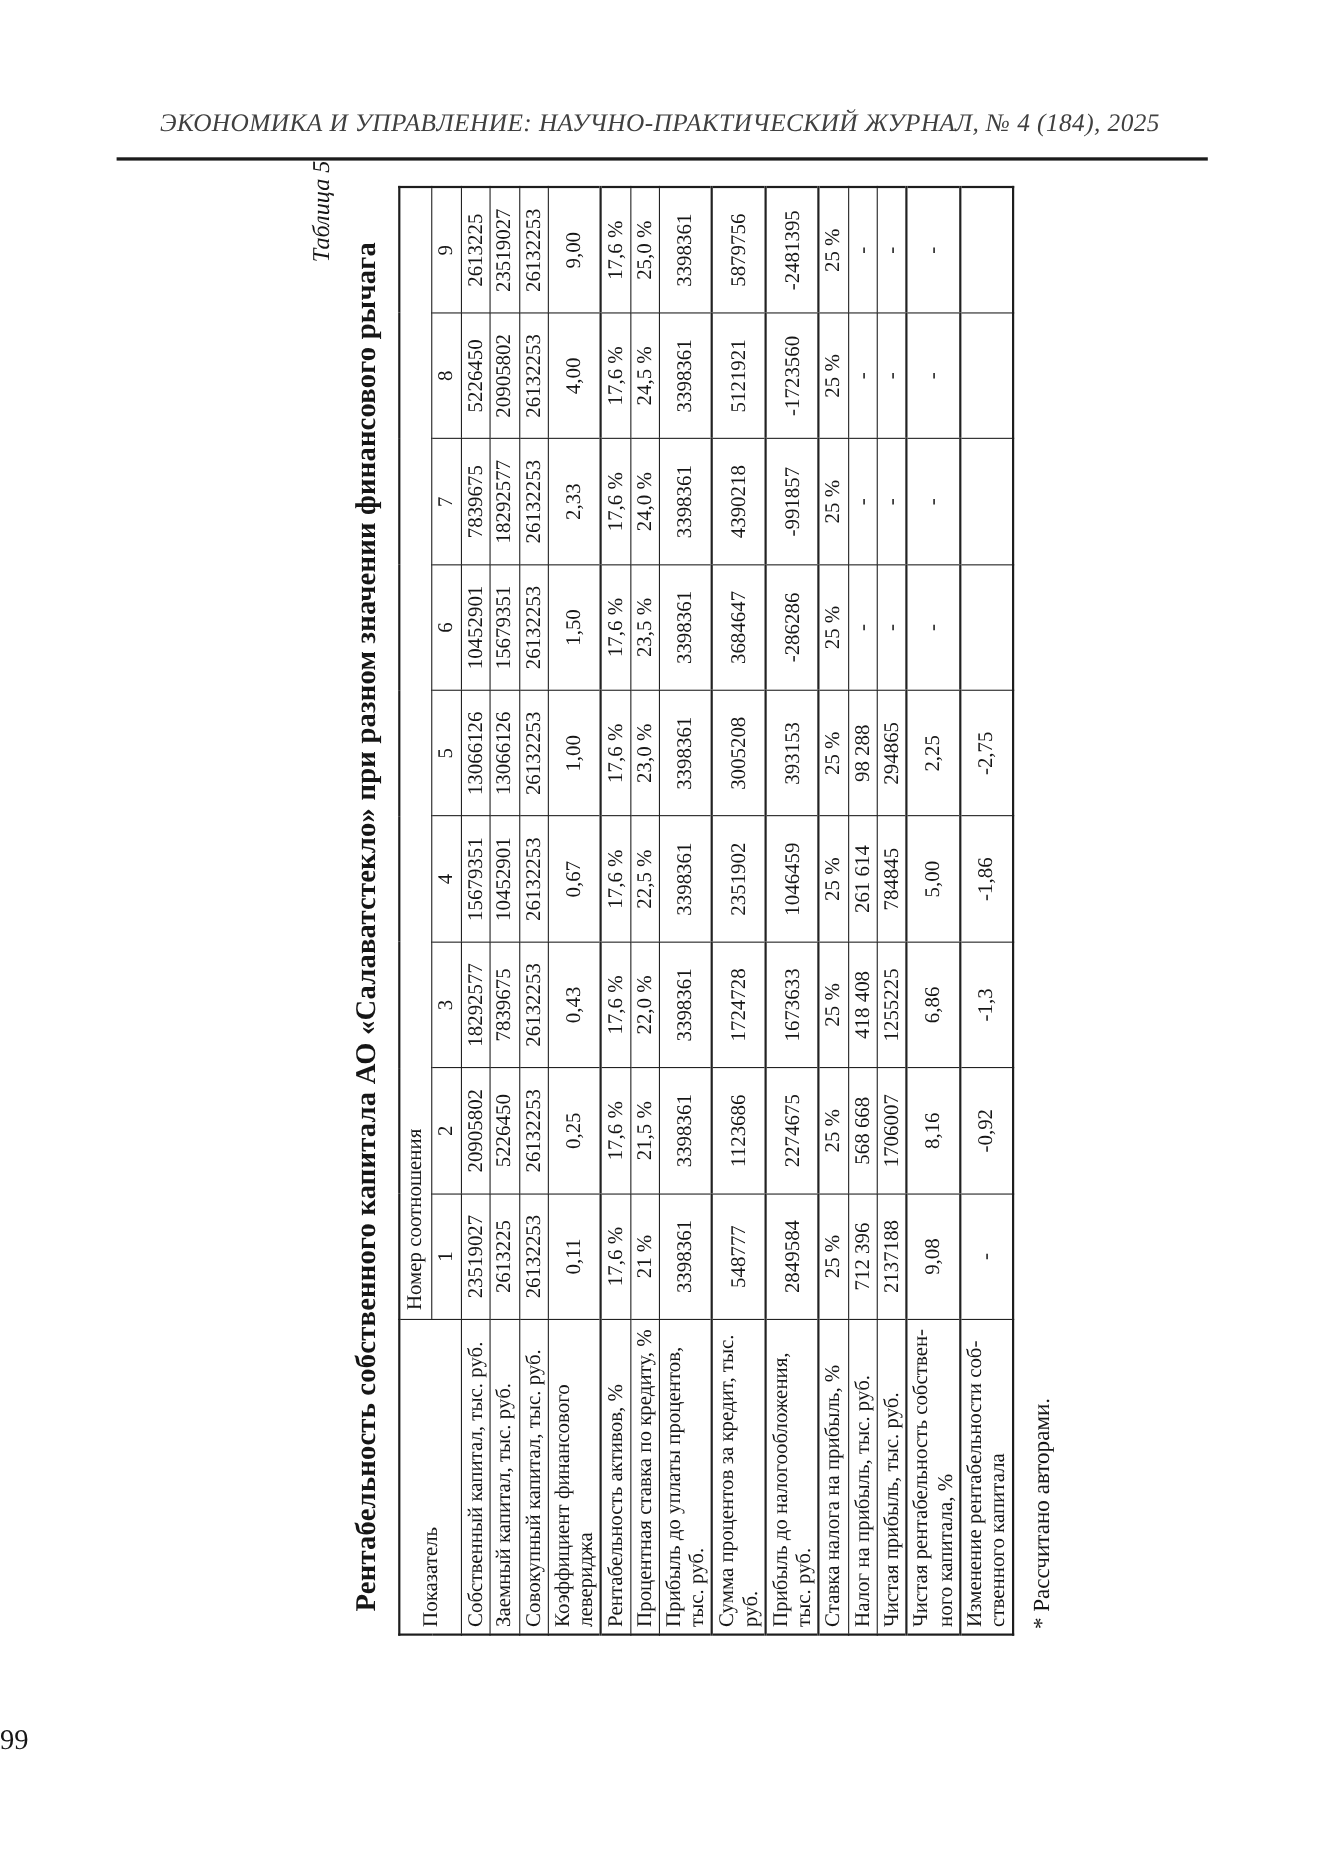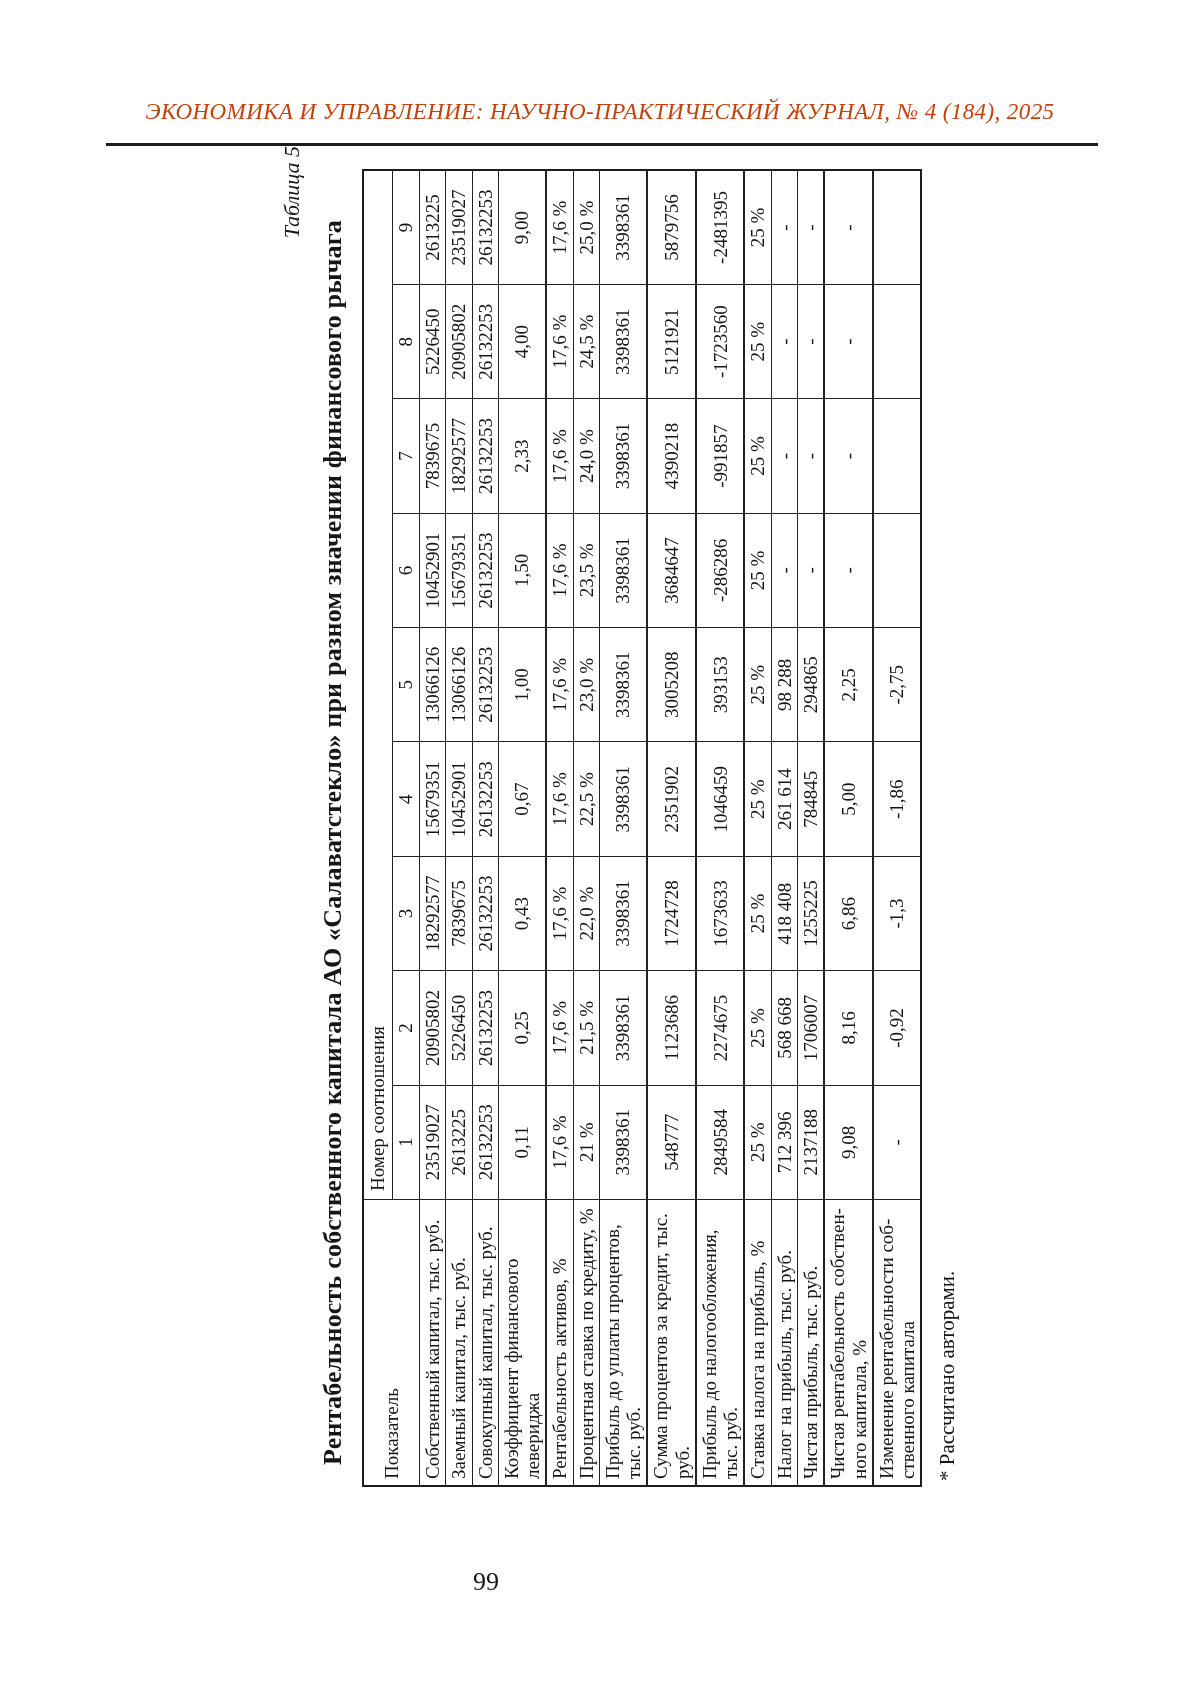--- a/index.html
+++ b/index.html
@@ -11,21 +11,21 @@
     position:relative;
     overflow:hidden;
   }
   .journal-header {
     position:absolute; top:99px; left:0; width:1200px;
     text-align:center;
     font-style:italic;
     font-size:23px;
     letter-spacing:0.4px;
     white-space:nowrap;
-    color:#c2410c;
+    color:#404040;
   }
   .header-rule {
     position:absolute; top:143px; left:106px; width:992px;
     border-top:3px solid #1c1c1c;
   }
   
   .rotated {
     position:absolute;
     left:278px; top:1545px;
     width:1405px; height:655px;
@@ -87,21 +87,21 @@
   .data-table tbody tr { height:26px; }
   .data-table tbody tr.thick-top th,
   .data-table tbody tr.thick-top td { border-top-width:2.6px; }
   .footnote {
     margin-top:13px;
     margin-left:64px;
     font-size:21px;
   }
   .page-number {
     position:absolute; top:1567px; left:0; width:972px;
-    text-align:center;
+    text-align:left;
     font-size:26px;
   }
 </style>
 </head>
 <body>
 
 <div class="journal-header">ЭКОНОМИКА И УПРАВЛЕНИЕ: НАУЧНО-ПРАКТИЧЕСКИЙ ЖУРНАЛ, № 4 (184), 2025</div>
 <div class="header-rule"></div>
 
 <div class="rotated">

